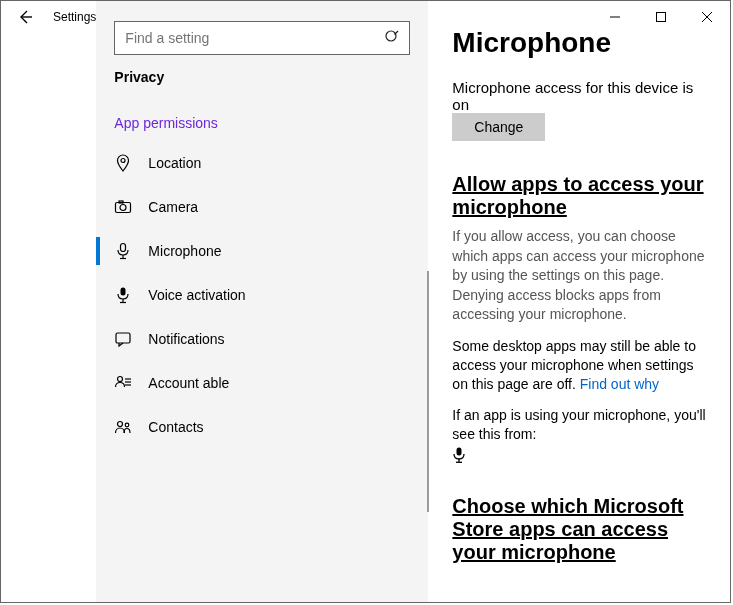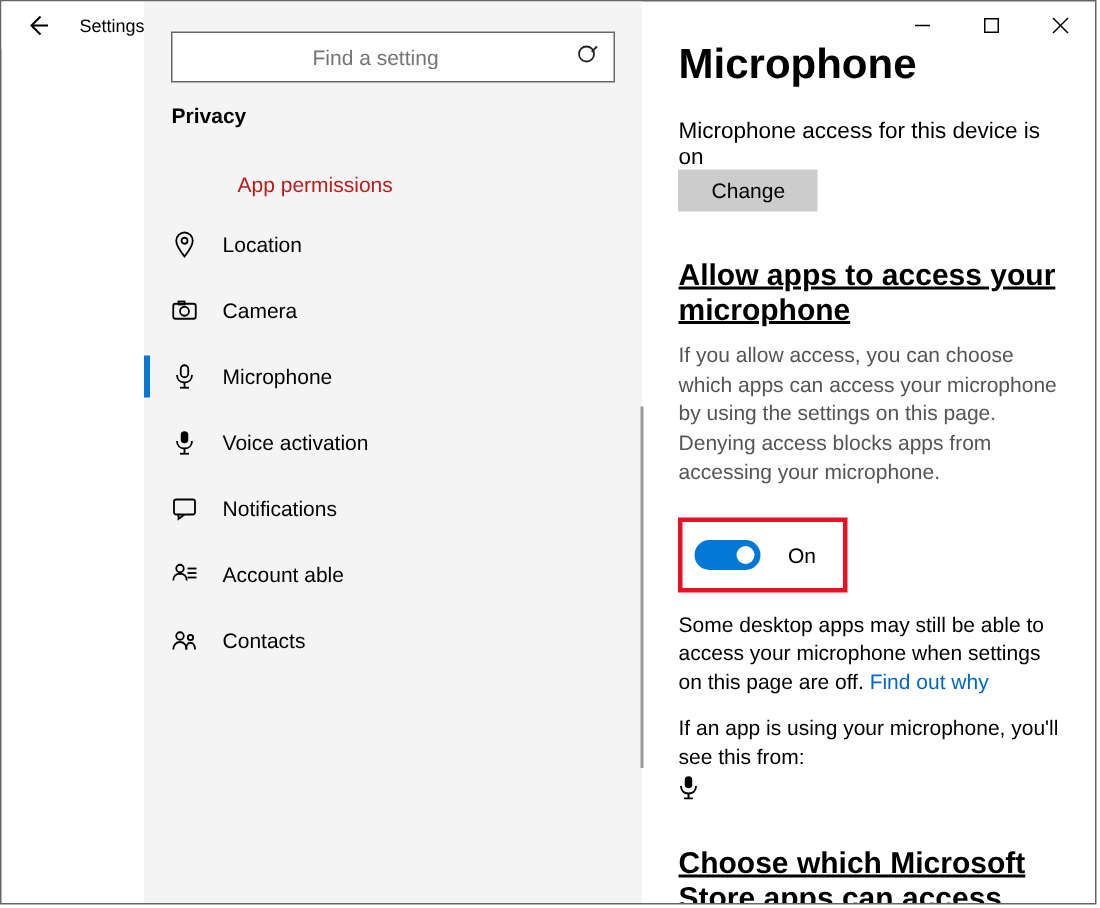--- a/index.html
+++ b/index.html
@@ -79,41 +79,39 @@
   .search {
     width:100%;
     box-sizing:border-box;
     height:34px;
     border:1px solid #666;
     background:#fff;
     padding: 0 34px 0 10px;
     font-size:14px;
     outline:none;
     color:#333;
-    text-align:center;
   }
   .search-wrap { position:relative; }
   .search-icon {
     position:absolute;
     right:10px;
     top:8px;
   }
   .cat-header {
     padding: 0 18px;
     font-weight:600;
     font-size:14px;
     margin-bottom: 30px;
   }
   .group-header {
     padding: 0 18px;
     font-size:14px;
-    color:#b91c1c;
+    color:#6d28d9;
     margin-top: 24px;
     margin-bottom: 10px;
-    margin-left: 44px;
   }
   .nav-item {
     height:44px;
     display:flex;
     align-items:center;
     padding-left:18px;
     font-size:14px;
     position:relative;
   }
   .nav-item .lbl { margin-left:16px; }
@@ -338,26 +336,20 @@
 
     <div class="main">
       <h1>Microphone</h1>
 
       <div class="status-line">Microphone access for this device is on</div>
       <button class="btn">Change</button>
 
       <h2>Allow apps to access your microphone</h2>
       <div class="desc">If you allow access, you can choose which apps can access your microphone by using the settings on this page. Denying access blocks apps from accessing your microphone.</div>
 
-      <div class="toggle-highlight">
-        <div class="toggle">
-          <div class="knob"></div>
-        </div>
-        <span class="toggle-label">On</span>
-      </div>
 
       <div class="para">
         <span>Some desktop apps may still be able to access your microphone when settings on this page are off. </span><span class="link">Find out why</span>
       </div>
 
       <div class="para">If an app is using your microphone, you'll see this from:</div>
       <div class="mic-icon-line">
         <svg width="14" height="16" viewBox="0 0 14 16">
             <rect x="4.5" y="0.5" width="5" height="8" rx="2.5" fill="#000"></rect>
             <path d="M2 7 C2 10 4 12 7 12 C10 12 12 10 12 7" stroke="#000" stroke-width="1.3" fill="none"></path>

